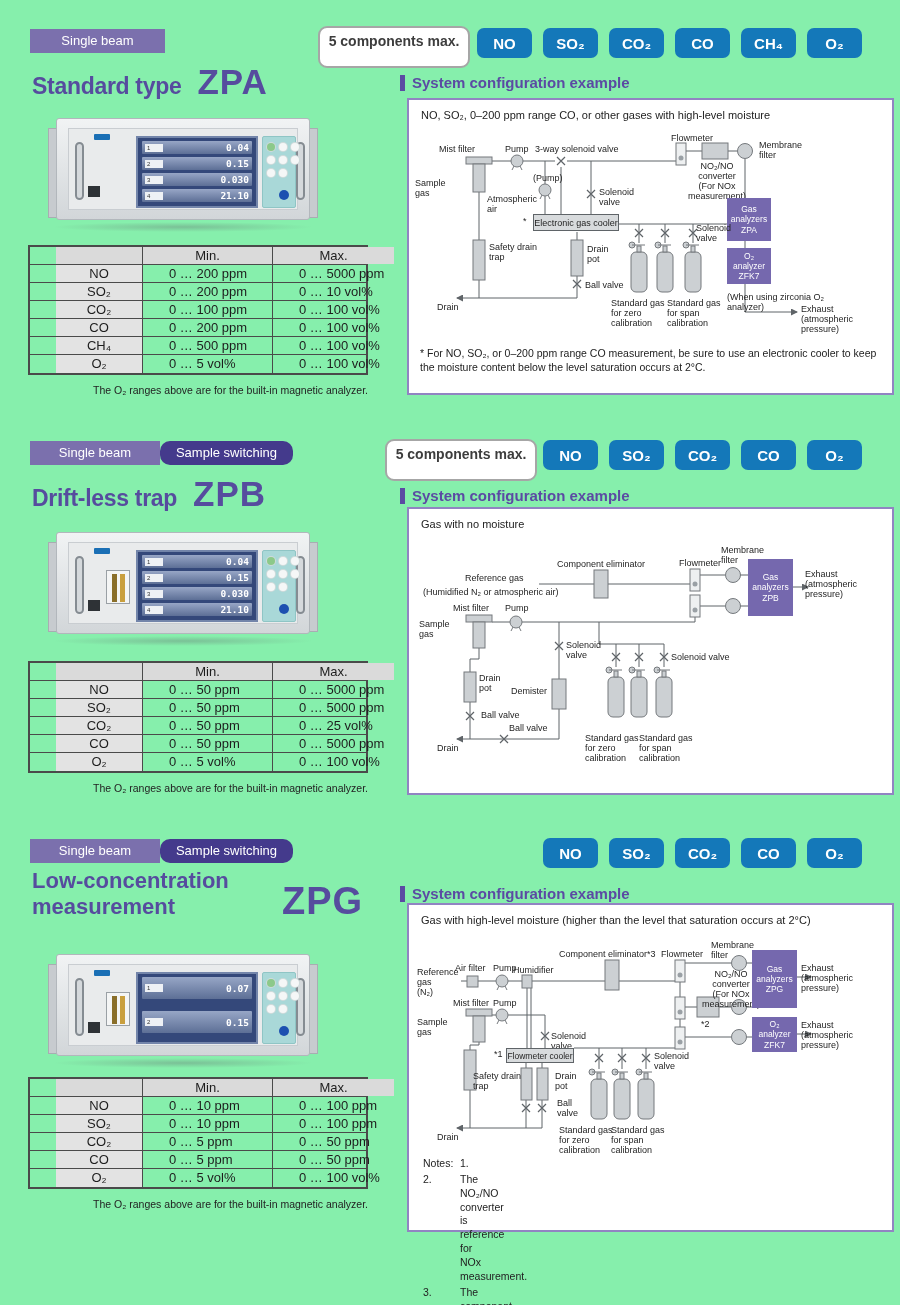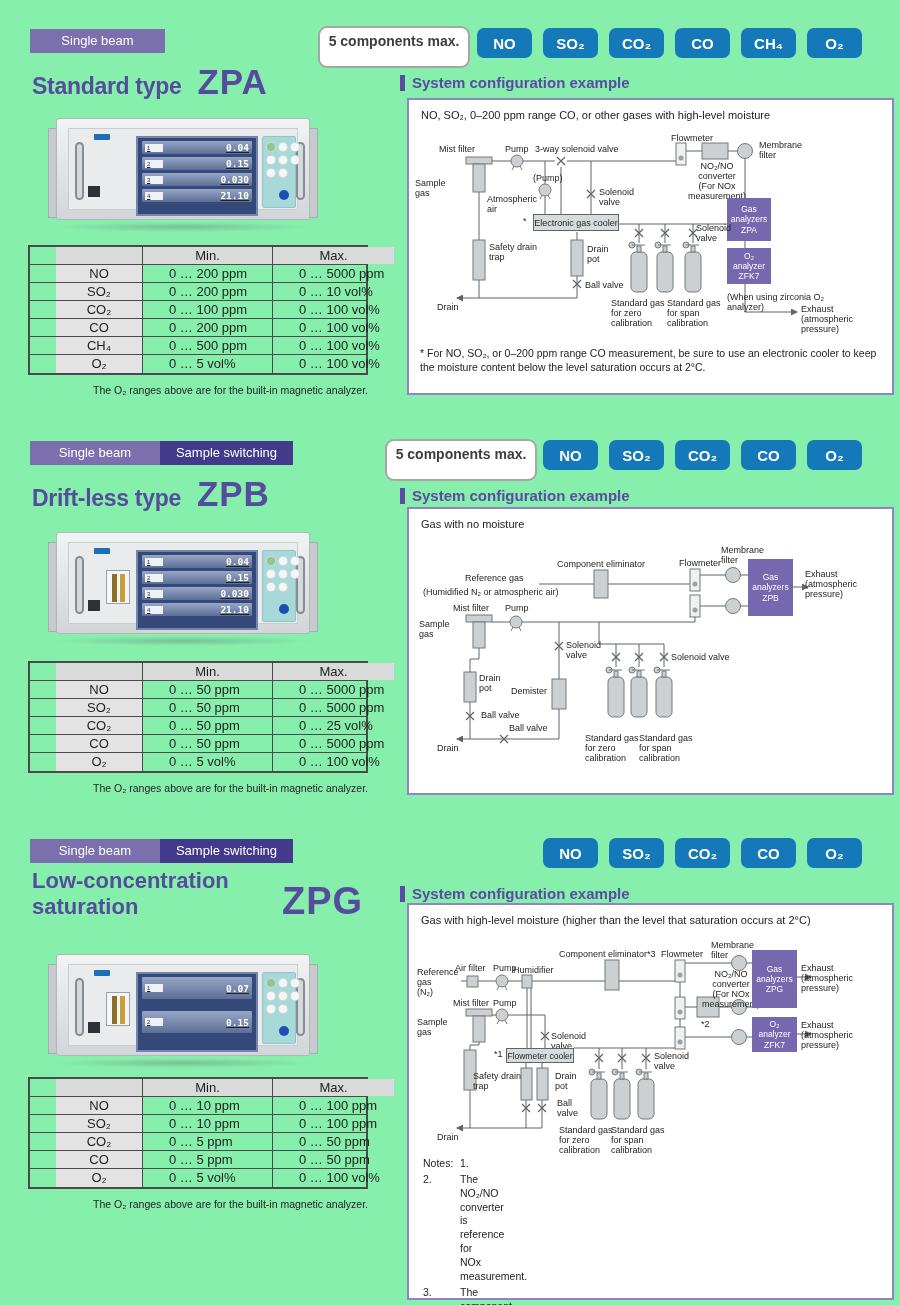--- a/index.html
+++ b/index.html
@@ -3,21 +3,21 @@
 <meta charset="utf-8">
 <style>
   * { margin:0; padding:0; box-sizing:border-box; }
   body { background:#fff; }
   .page { position:relative; width:900px; height:1305px; background:#86efac;
           font-family:"Liberation Sans", sans-serif; overflow:hidden; color:#222; }
 
   .tag { position:absolute; height:24px; line-height:24px; text-align:center;
          color:#fff; font-size:13px; }
   .tag.light { background:#7b70ad; }
-  .tag.dark  { background:#443a8c; }
+  .tag.dark  { background:#443a8c;border-radius:10px; }
 
   .cmax { position:absolute; width:152px; height:42px; border:2px solid #a6a6a6;
           border-radius:9px; background:#fff; color:#3d3d3d; font-weight:bold;
           font-size:14px; text-align:center; line-height:27px; }
 
   .gasrow { position:absolute; display:flex; gap:11px; }
   .gas { min-width:55px; height:30px; background:#1478b9; border-radius:7px;
          color:#fff; font-weight:bold; font-size:15px; display:flex;
          align-items:center; justify-content:center; padding:0 8px; }
 
@@ -67,22 +67,22 @@
   .dev-handle { position:absolute; top:26px; width:9px; height:58px; border:2px solid #858c92;
                 border-radius:5px; background:#d5d9dc; }
   .dev-handle.l { left:27px; } .dev-handle.r { left:248px; }
   .dev-brand { position:absolute; left:46px; top:18px; width:16px; height:6px; background:#1a6fb5; border-radius:1px; }
   .dev-chipmark { position:absolute; left:40px; top:70px; width:12px; height:11px; background:#2e3236; }
   .dev-flow { position:absolute; left:58px; top:40px; width:24px; height:34px;
               background:#f4f5f5; border:1px solid #9aa0a5; }
   .dev-flow i { position:absolute; top:3px; width:5px; height:28px; }
   .dev-flow i.b { left:5px; background:#8a6f2a; }
   .dev-flow i.c { left:13px; background:#c99f3e; }
-  .dev-screen { position:absolute; left:88px; top:20px; width:122px; height:80px;
-                background:#34487a; border:2px solid #7385aa; padding:3px 4px;text-decoration:underline; }
+  .dev-screen { position:absolute; left:88px; top:20px; width:122px; height:72px;
+                background:#34487a; border:2px solid #7385aa; padding:3px 4px; }
   .drow { height:13px; margin-bottom:3px; background:linear-gradient(#97a6c6,#5d6f96);
           border-radius:1px; display:flex; align-items:center; justify-content:space-between; padding:0 3px; }
   .drow.tall { height:22px; margin-bottom:12px; }
   .dchip { width:18px; height:8px; background:#eef1f5; font-size:6px; line-height:8px; color:#333; padding-left:2px; }
   .dval { color:#fff; font-size:9.5px; font-weight:bold; font-family:"DejaVu Sans Mono", monospace; }
   .dev-pad { position:absolute; left:214px; top:20px; width:34px; height:72px; background:#a9d8d8;
              border:1px solid #8fc5c5; border-radius:2px; padding:6px 4px; display:grid;
              grid-template-columns:repeat(3,1fr); gap:5px 4px; align-content:start; }
   .pbtn { width:8px; height:8px; border-radius:50%; background:#f5f7f7; box-shadow:0 0 0 1px #cfdada; }
   .pbtn.green { background:#8cc98a; }
@@ -293,21 +293,21 @@
   <div class="tag dark" style="left:160px;top:441px;width:133px">Sample switching</div>
   <div class="cmax" style="left:385px;top:439px">5 components max.</div>
   <div class="gasrow" style="left:543px;top:440px">
     <span class="gas">NO</span>
     <span class="gas">SO₂</span>
     <span class="gas">CO₂</span>
     <span class="gas">CO</span>
     <span class="gas">O₂</span>
   </div>
   <div class="titlerow" style="left:32px;top:474px">
-    <span class="tname">Drift-less type</span>
+    <span class="tname">Drift-less trap</span>
     <span class="tmodel">ZPB</span>
   </div>
   <div class="cfg" style="left:400px;top:487px">
     <span class="bar"></span>
     <span>System configuration example</span>
   </div>
 
   <div class="dev" style="left:48px;top:530px">
     <div class="dev-ear l"></div>
     <div class="dev-ear r"></div>
@@ -471,21 +471,21 @@
   <div class="tag light" style="left:30px;top:839px;width:130px">Single beam</div>
   <div class="tag dark" style="left:160px;top:839px;width:133px">Sample switching</div>
   <div class="gasrow" style="left:543px;top:838px">
     <span class="gas">NO</span>
     <span class="gas">SO₂</span>
     <span class="gas">CO₂</span>
     <span class="gas">CO</span>
     <span class="gas">O₂</span>
   </div>
   <div class="titleblock" style="left:32px;top:868px">
-    <span class="tname2">Low-concentration saturation</span>
+    <span class="tname2">Low-concentration measurement</span>
     <span class="tmodel2">ZPG</span>
   </div>
   <div class="cfg" style="left:400px;top:885px">
     <span class="bar"></span>
     <span>System configuration example</span>
   </div>
 
   <div class="dev" style="left:48px;top:952px">
     <div class="dev-ear l"></div>
     <div class="dev-ear r"></div>
@@ -550,21 +550,21 @@
         <span class="c2">0 … 50 ppm</span>
       </div>
     <div class="srow">
         <span class="c0">O₂</span>
         <span class="c1">0 … 5 vol%</span>
         <span class="c2">0 … 100 vol%</span>
       </div>
   </div>
   <div class="sfoot" style="left:28px;top:1198px">The O₂ ranges above are for the built-in magnetic analyzer.</div>
 
-  <div class="dbox" style="left:407px;top:903px;height:397px">
+  <div class="dbox" style="left:407px;top:903px;height:329px">
     <svg class="plumb" width="483" height="393" viewBox="0 0 483 393">
       <defs>
         <marker id="ar3" markerWidth="7" markerHeight="7" refX="6" refY="3.5" orient="auto">
             <path d="M0,0 L7,3.5 L0,7 Z" fill="#5f6468"></path>
           </marker>
         <g id="v3" stroke="#5f6468" stroke-width="1.2" fill="none">
             <path d="M-4,-4 L4,4 M4,-4 L-4,4"></path>
           </g>
         <g id="p3">
             <circle r="6" class="cmp"></circle>

